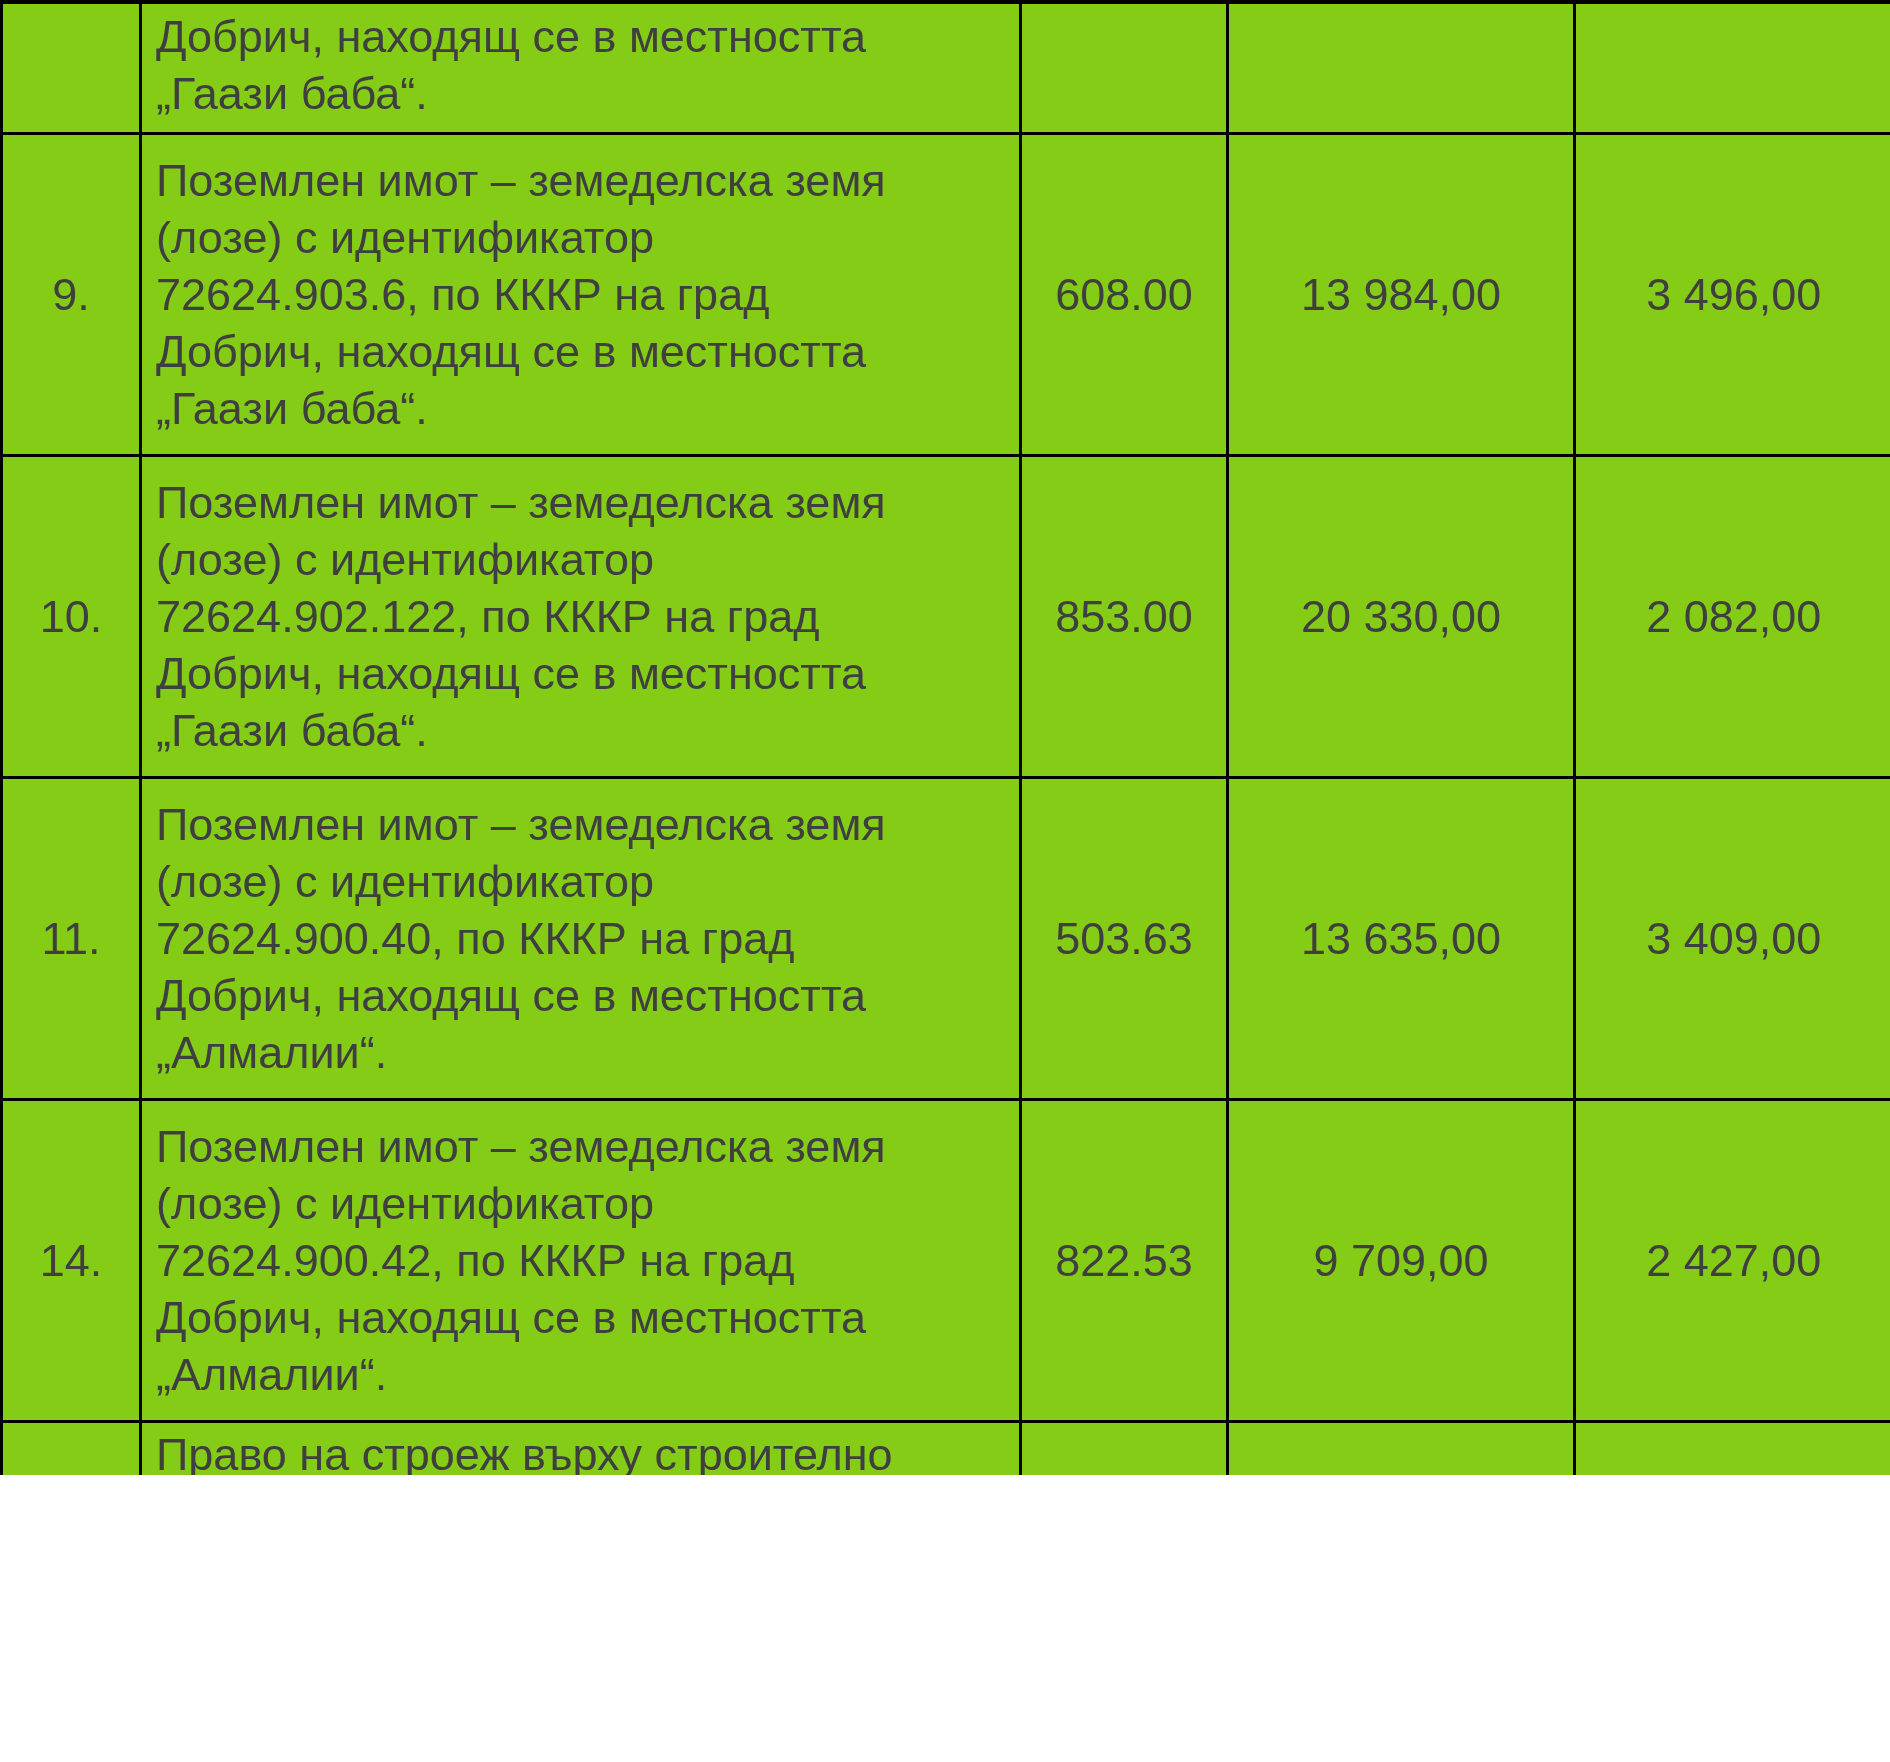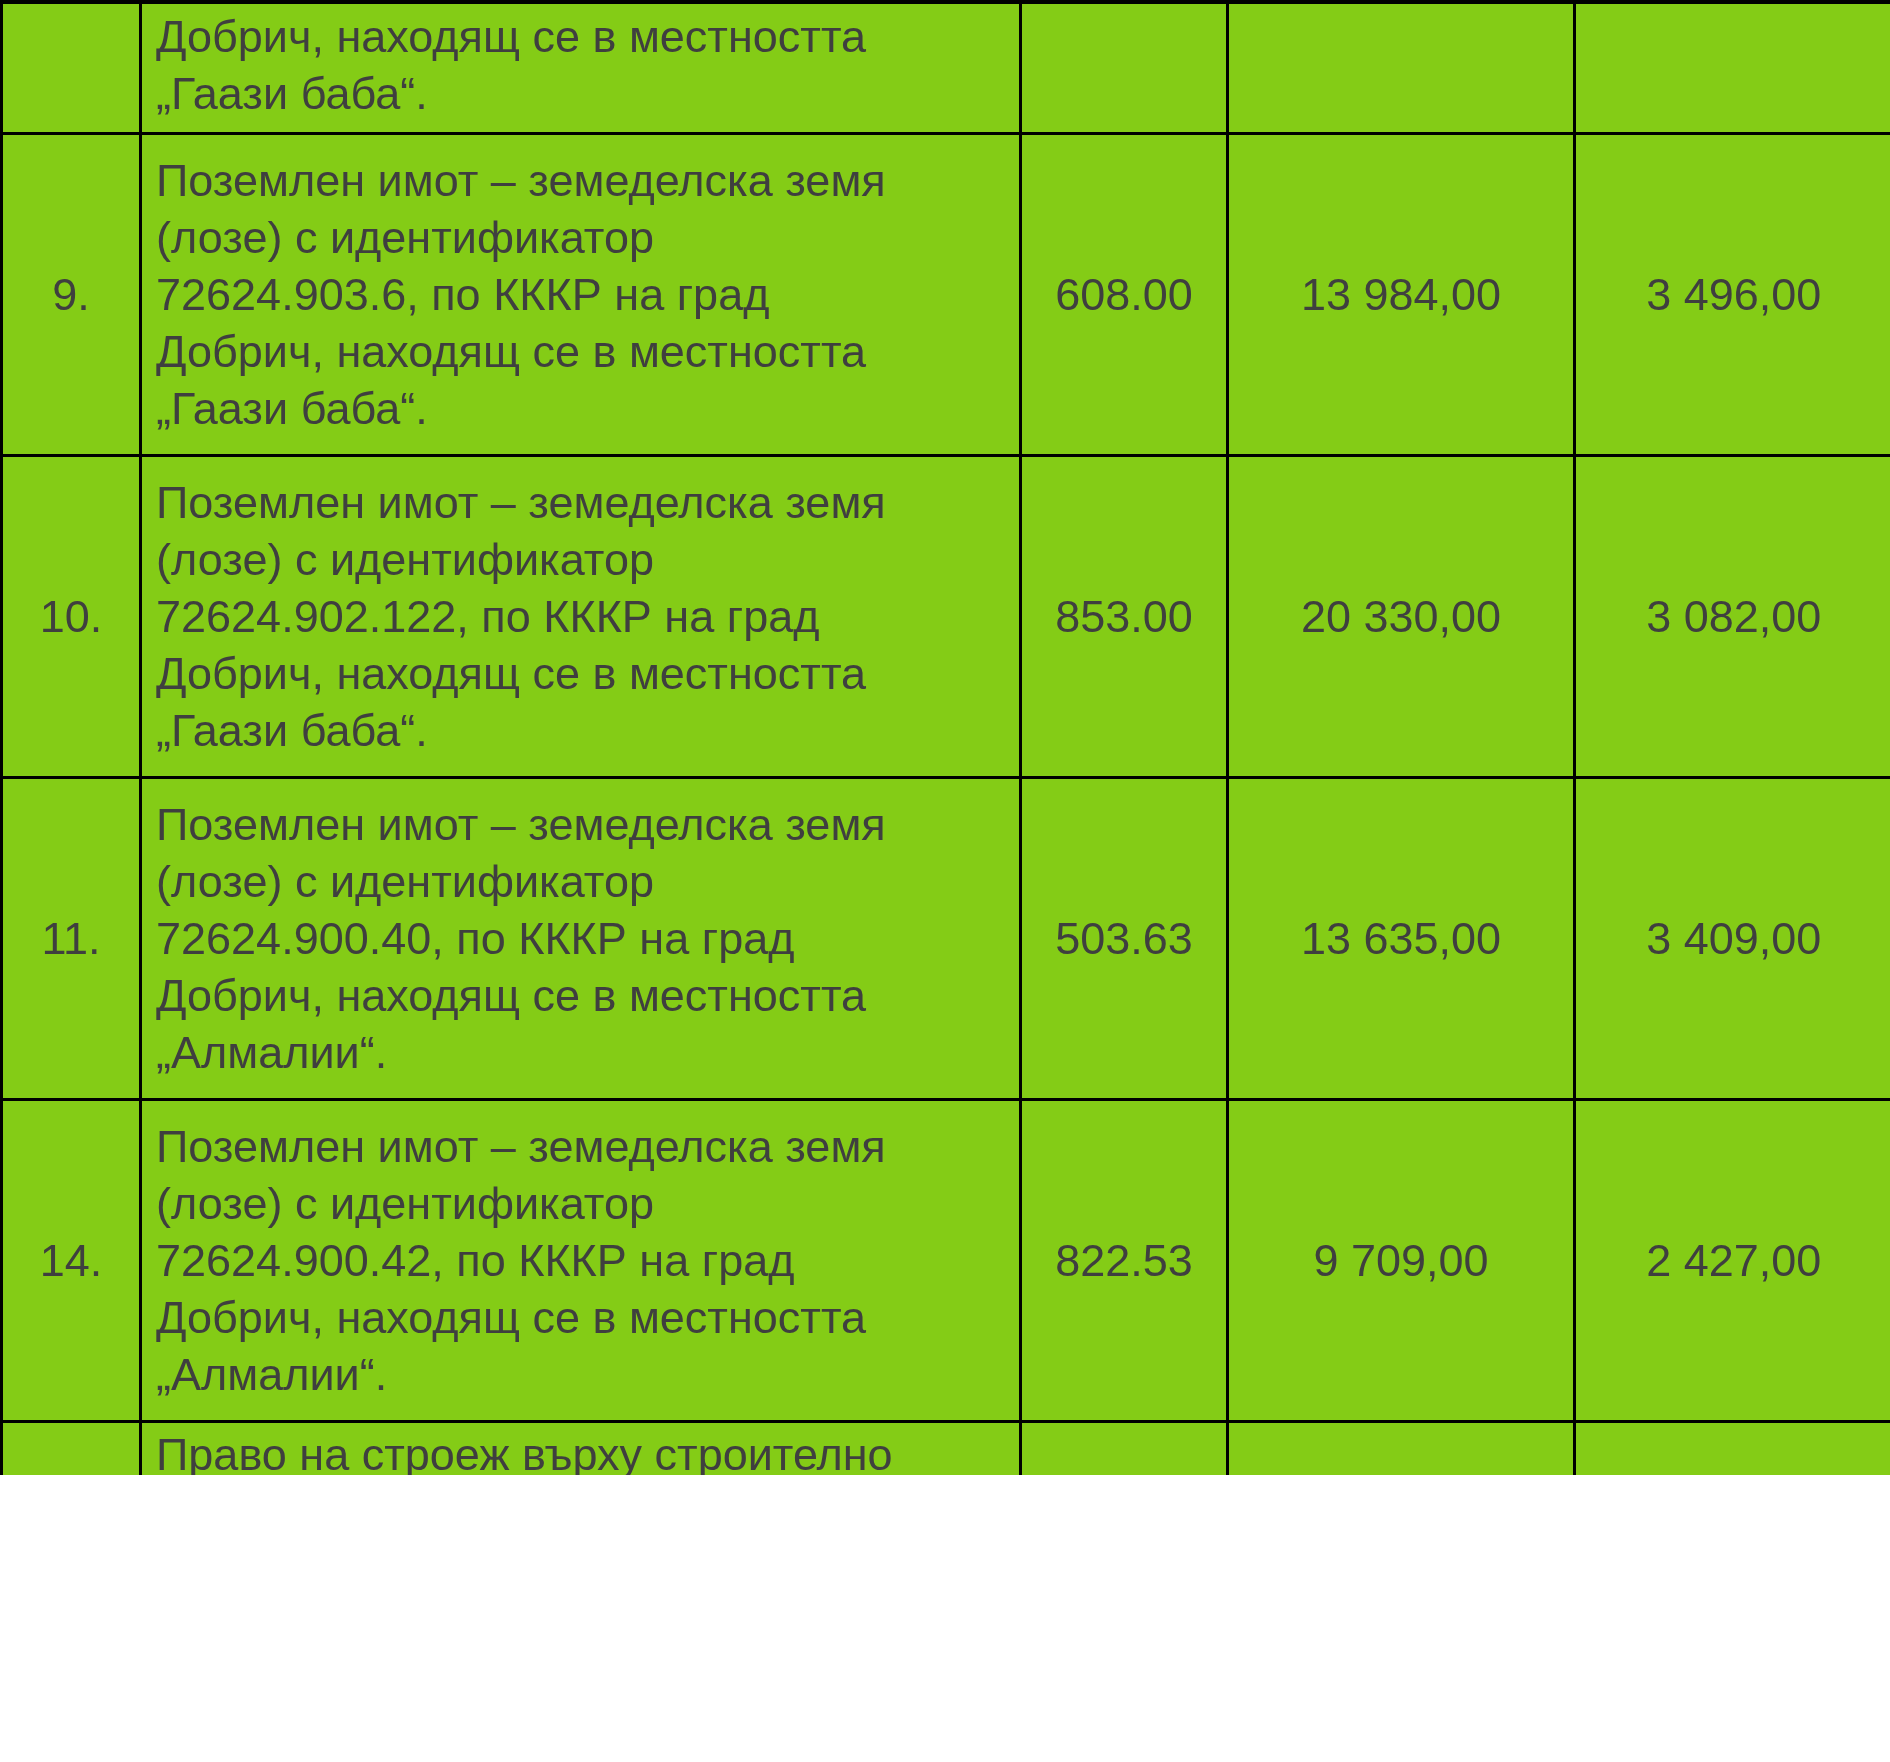--- a/index.html
+++ b/index.html
@@ -95,21 +95,21 @@
   </tr>
         <tr class="r-std">
     <td class="c-no">10.</td>
     <td class="c-desc">Поземлен имот – земеделска земя
 (лозе) с идентификатор
 72624.902.122, по КККР на град
 Добрич, находящ се в местността
 „Гаази баба“.</td>
     <td class="c-num">853.00</td>
     <td class="c-num">20 330,00</td>
-    <td class="c-num">3 082,00</td>
+    <td class="c-num">2 082,00</td>
   </tr>
         <tr class="r-std">
     <td class="c-no">11.</td>
     <td class="c-desc">Поземлен имот – земеделска земя
 (лозе) с идентификатор
 72624.900.40, по КККР на град
 Добрич, находящ се в местността
 „Алмалии“.</td>
     <td class="c-num">503.63</td>
     <td class="c-num">13 635,00</td>

